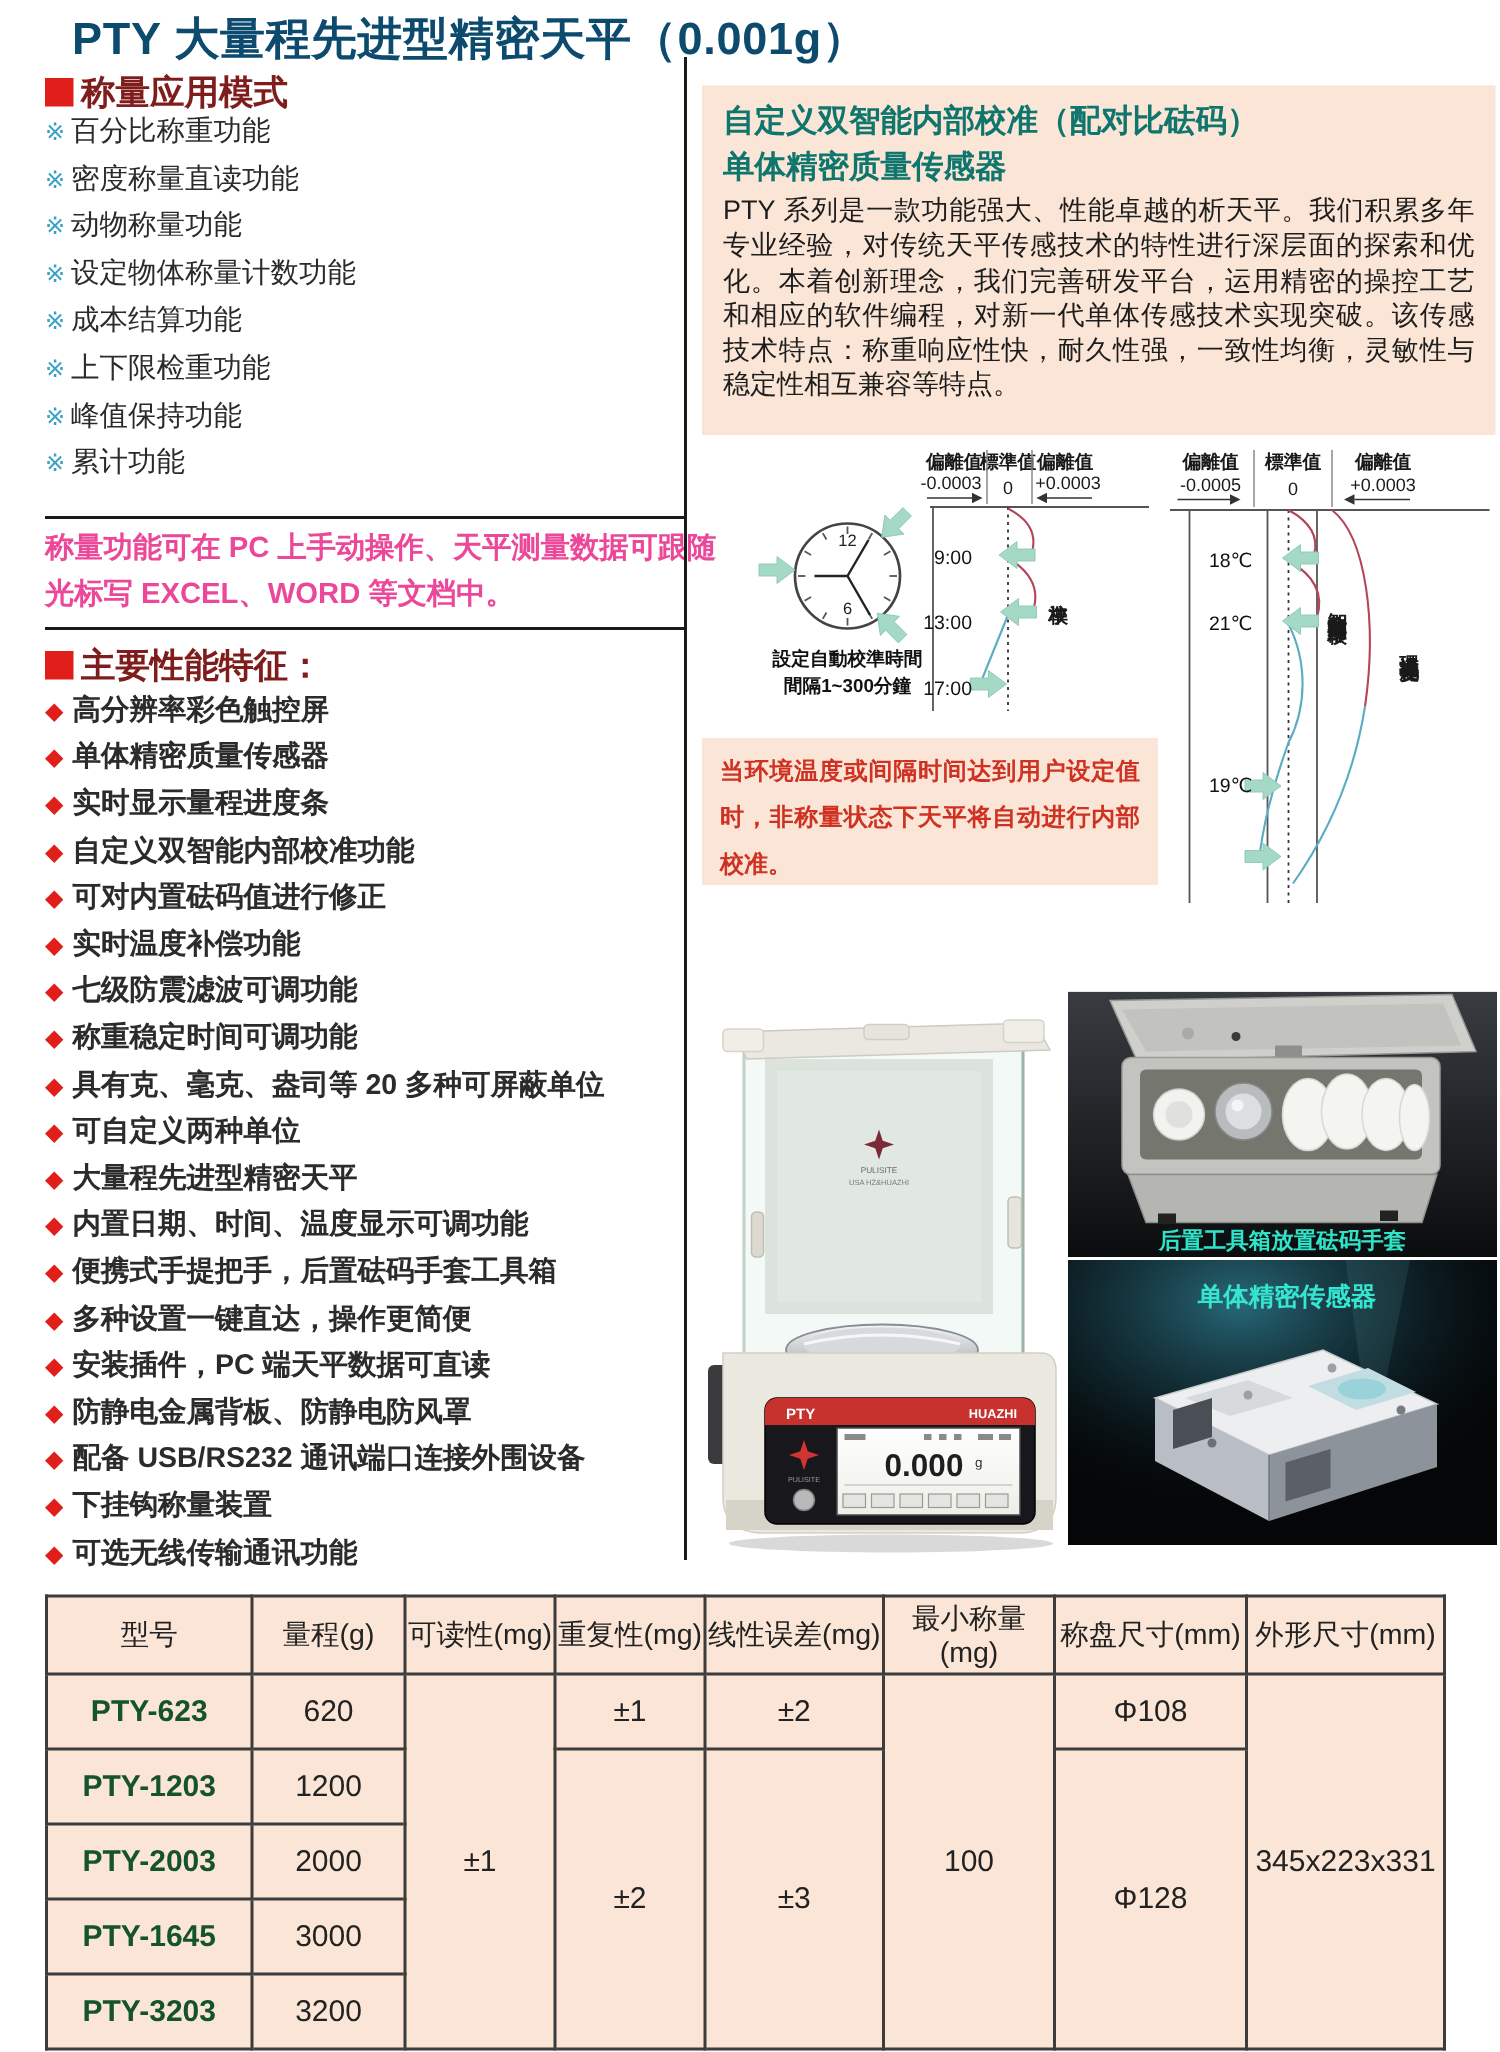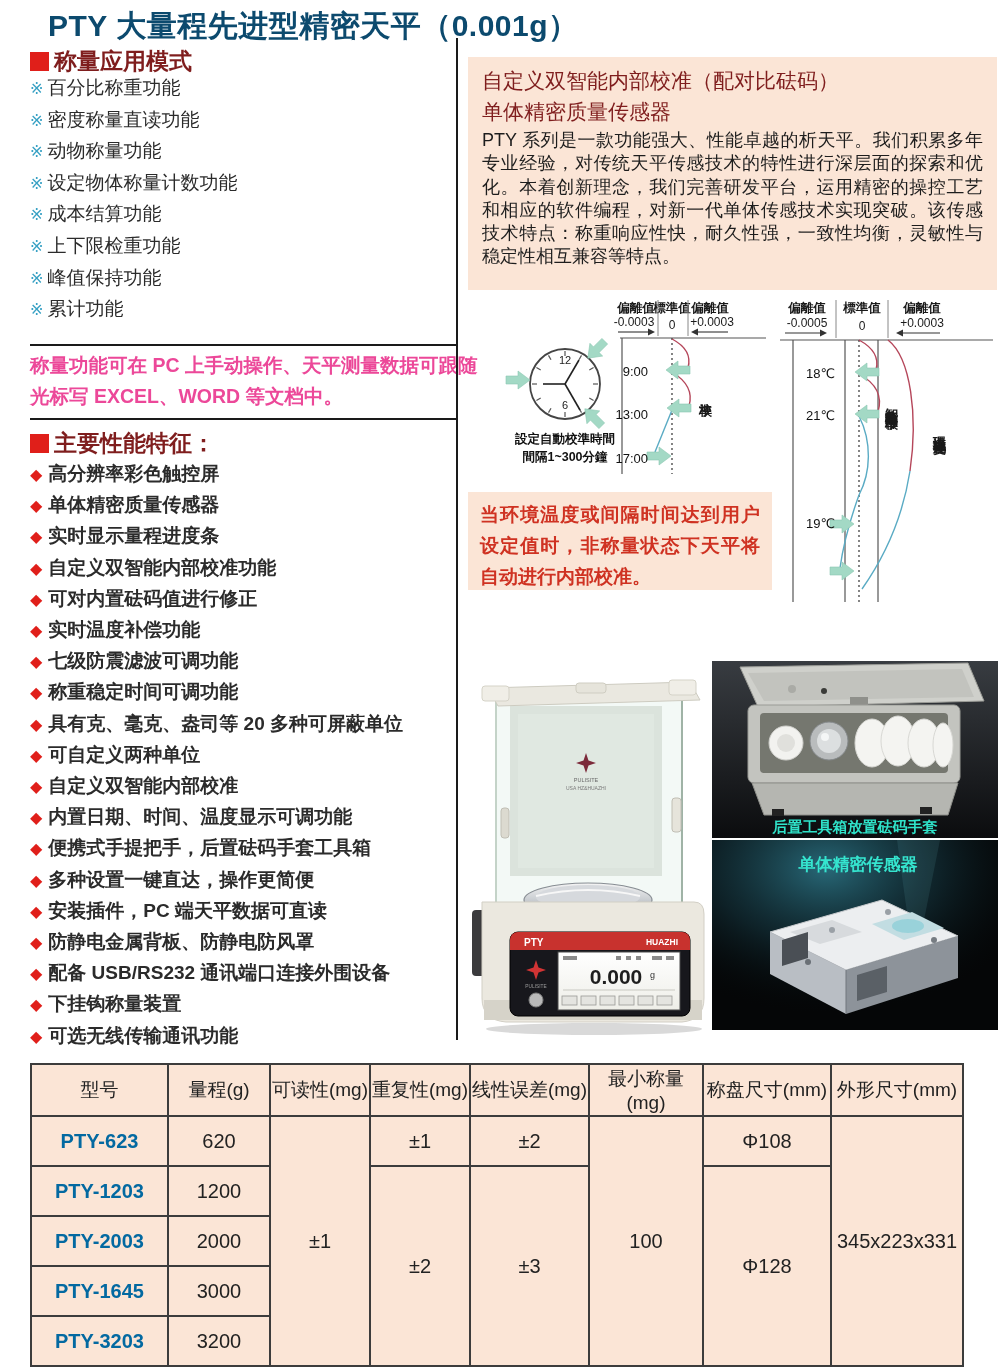--- a/index.html
+++ b/index.html
@@ -17,44 +17,44 @@
   .red-sq{width:19px;height:19px;background:#e01f1a;display:inline-block;flex:0 0 auto;}
   ul.plain{list-style:none;margin:0;padding:0;}
   .app-item{font-size:19px;line-height:30.6px;color:#2b2b2b;white-space:nowrap;}
   .feat-item{font-size:19px;line-height:30.2px;color:#2b2b2b;white-space:nowrap;font-weight:bold;}
   .mk{color:#38a1c4;margin-right:4px;font-size:16px;}
   .dm{color:#e01f1a;margin-right:6px;font-size:16px;}
   .hrule{position:absolute;left:30px;width:426px;height:2px;background:#1a1a1a;}
   .pc-note{left:30px;top:350px;width:430px;color:#ec4899;font-weight:bold;font-size:19.5px;line-height:31px;white-space:nowrap;}
   .vdiv{left:456px;top:38px;width:2px;height:1002px;background:#1a1a1a;}
   .panel{left:468px;top:57px;width:529px;height:233px;background:#fbe5d6;box-sizing:border-box;padding:8px 14px;}
-  .panel-h{color:#7f1d1d;font-weight:normal;font-size:21px;line-height:31px;white-space:nowrap;}
+  .panel-h{color:#0f766e;font-weight:bold;font-size:21px;line-height:31px;white-space:nowrap;}
   .panel-body{font-size:18px;line-height:23.3px;text-align:justify;color:#1d1d1d;margin-top:2px;}
   .callout{left:468px;top:492px;width:304px;height:98px;background:#fbe5d6;box-sizing:border-box;
-    padding:7px 12px;color:#cf3222;font-weight:bold;font-size:19px;line-height:31px;text-align:justify;}
+    padding:7px 12px;color:#cf3222;font-weight:bold;font-size:16px;line-height:31px;text-align:justify;}
   .vtext{writing-mode:vertical-rl;text-orientation:upright;font-size:13px;font-weight:bold;color:#1a1a1a;letter-spacing:1px;line-height:14px;}
   svg text{font-family:"Liberation Sans","DejaVu Sans",sans-serif;}
   .gline{stroke:#555;stroke-width:1.2;fill:none;}
   .gdot{stroke:#333;stroke-width:1.2;stroke-dasharray:2 3;fill:none;}
   .rcurve{stroke:#b5465a;stroke-width:1.4;fill:none;}
   .bcurve{stroke:#5aabc4;stroke-width:1.4;fill:none;}
   .garr{fill:#a3d9c5;stroke:#8cc7b2;stroke-width:0.6;}
   .glabel{font-size:12.5px;font-weight:bold;fill:#1a1a1a;}
   .gvalue{font-size:12px;fill:#1a1a1a;}
   .gtime{font-size:13px;fill:#111;}
   .photo{overflow:hidden;}
   
   .spec-table{left:30px;top:1063px;border-collapse:collapse;table-layout:fixed;}
   .spec-table th,.spec-table td{
     border:2px solid #3c3c3c;background:#fbe5d6;text-align:center;vertical-align:middle;
     font-size:19px;color:#222;padding:0;
   }
   .spec-table th{height:50px;font-weight:normal;}
   .spec-table td{height:48px;font-size:20px;}
-  .spec-table td.model{font-weight:bold;color:#0369a1;}
+  .spec-table td.model{font-weight:bold;color:#14532d;}
 </style>
 </head>
 <body>
 
 <h1 class="abs title">PTY 大量程先进型精密天平（0.001g）</h1>
 
 <div class="abs sec-head" style="left:30px;top:46px;">
   <span class="red-sq"></span>
   <span>称量应用模式</span>
 </div>
@@ -88,21 +88,21 @@
   <li class="feat-item"><span class="dm">◆</span><span>高分辨率彩色触控屏</span></li>
   <li class="feat-item"><span class="dm">◆</span><span>单体精密质量传感器</span></li>
   <li class="feat-item"><span class="dm">◆</span><span>实时显示量程进度条</span></li>
   <li class="feat-item"><span class="dm">◆</span><span>自定义双智能内部校准功能</span></li>
   <li class="feat-item"><span class="dm">◆</span><span>可对内置砝码值进行修正</span></li>
   <li class="feat-item"><span class="dm">◆</span><span>实时温度补偿功能</span></li>
   <li class="feat-item"><span class="dm">◆</span><span>七级防震滤波可调功能</span></li>
   <li class="feat-item"><span class="dm">◆</span><span>称重稳定时间可调功能</span></li>
   <li class="feat-item"><span class="dm">◆</span><span>具有克、毫克、盎司等 20 多种可屏蔽单位</span></li>
   <li class="feat-item"><span class="dm">◆</span><span>可自定义两种单位</span></li>
-  <li class="feat-item"><span class="dm">◆</span><span>自定义双智能内部校准</span></li>
+  <li class="feat-item"><span class="dm">◆</span><span>大量程先进型精密天平</span></li>
   <li class="feat-item"><span class="dm">◆</span><span>内置日期、时间、温度显示可调功能</span></li>
   <li class="feat-item"><span class="dm">◆</span><span>便携式手提把手，后置砝码手套工具箱</span></li>
   <li class="feat-item"><span class="dm">◆</span><span>多种设置一键直达，操作更简便</span></li>
   <li class="feat-item"><span class="dm">◆</span><span>安装插件，PC 端天平数据可直读</span></li>
   <li class="feat-item"><span class="dm">◆</span><span>防静电金属背板、防静电防风罩</span></li>
   <li class="feat-item"><span class="dm">◆</span><span>配备 USB/RS232 通讯端口连接外围设备</span></li>
   <li class="feat-item"><span class="dm">◆</span><span>下挂钩称量装置</span></li>
   <li class="feat-item"><span class="dm">◆</span><span>可选无线传输通讯功能</span></li>
 </ul>
 

